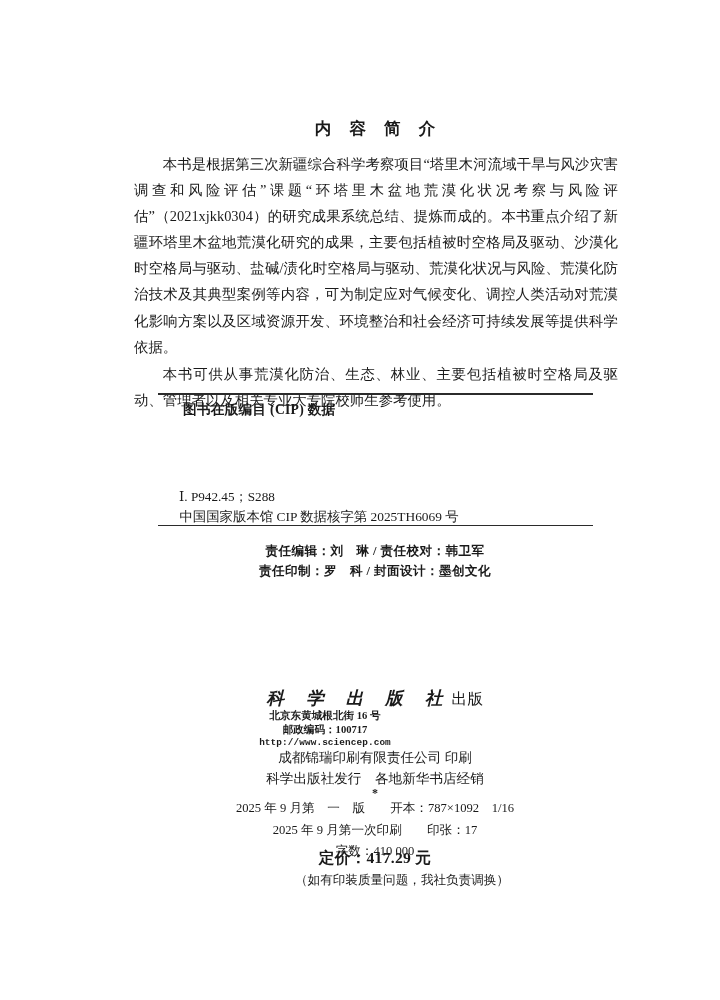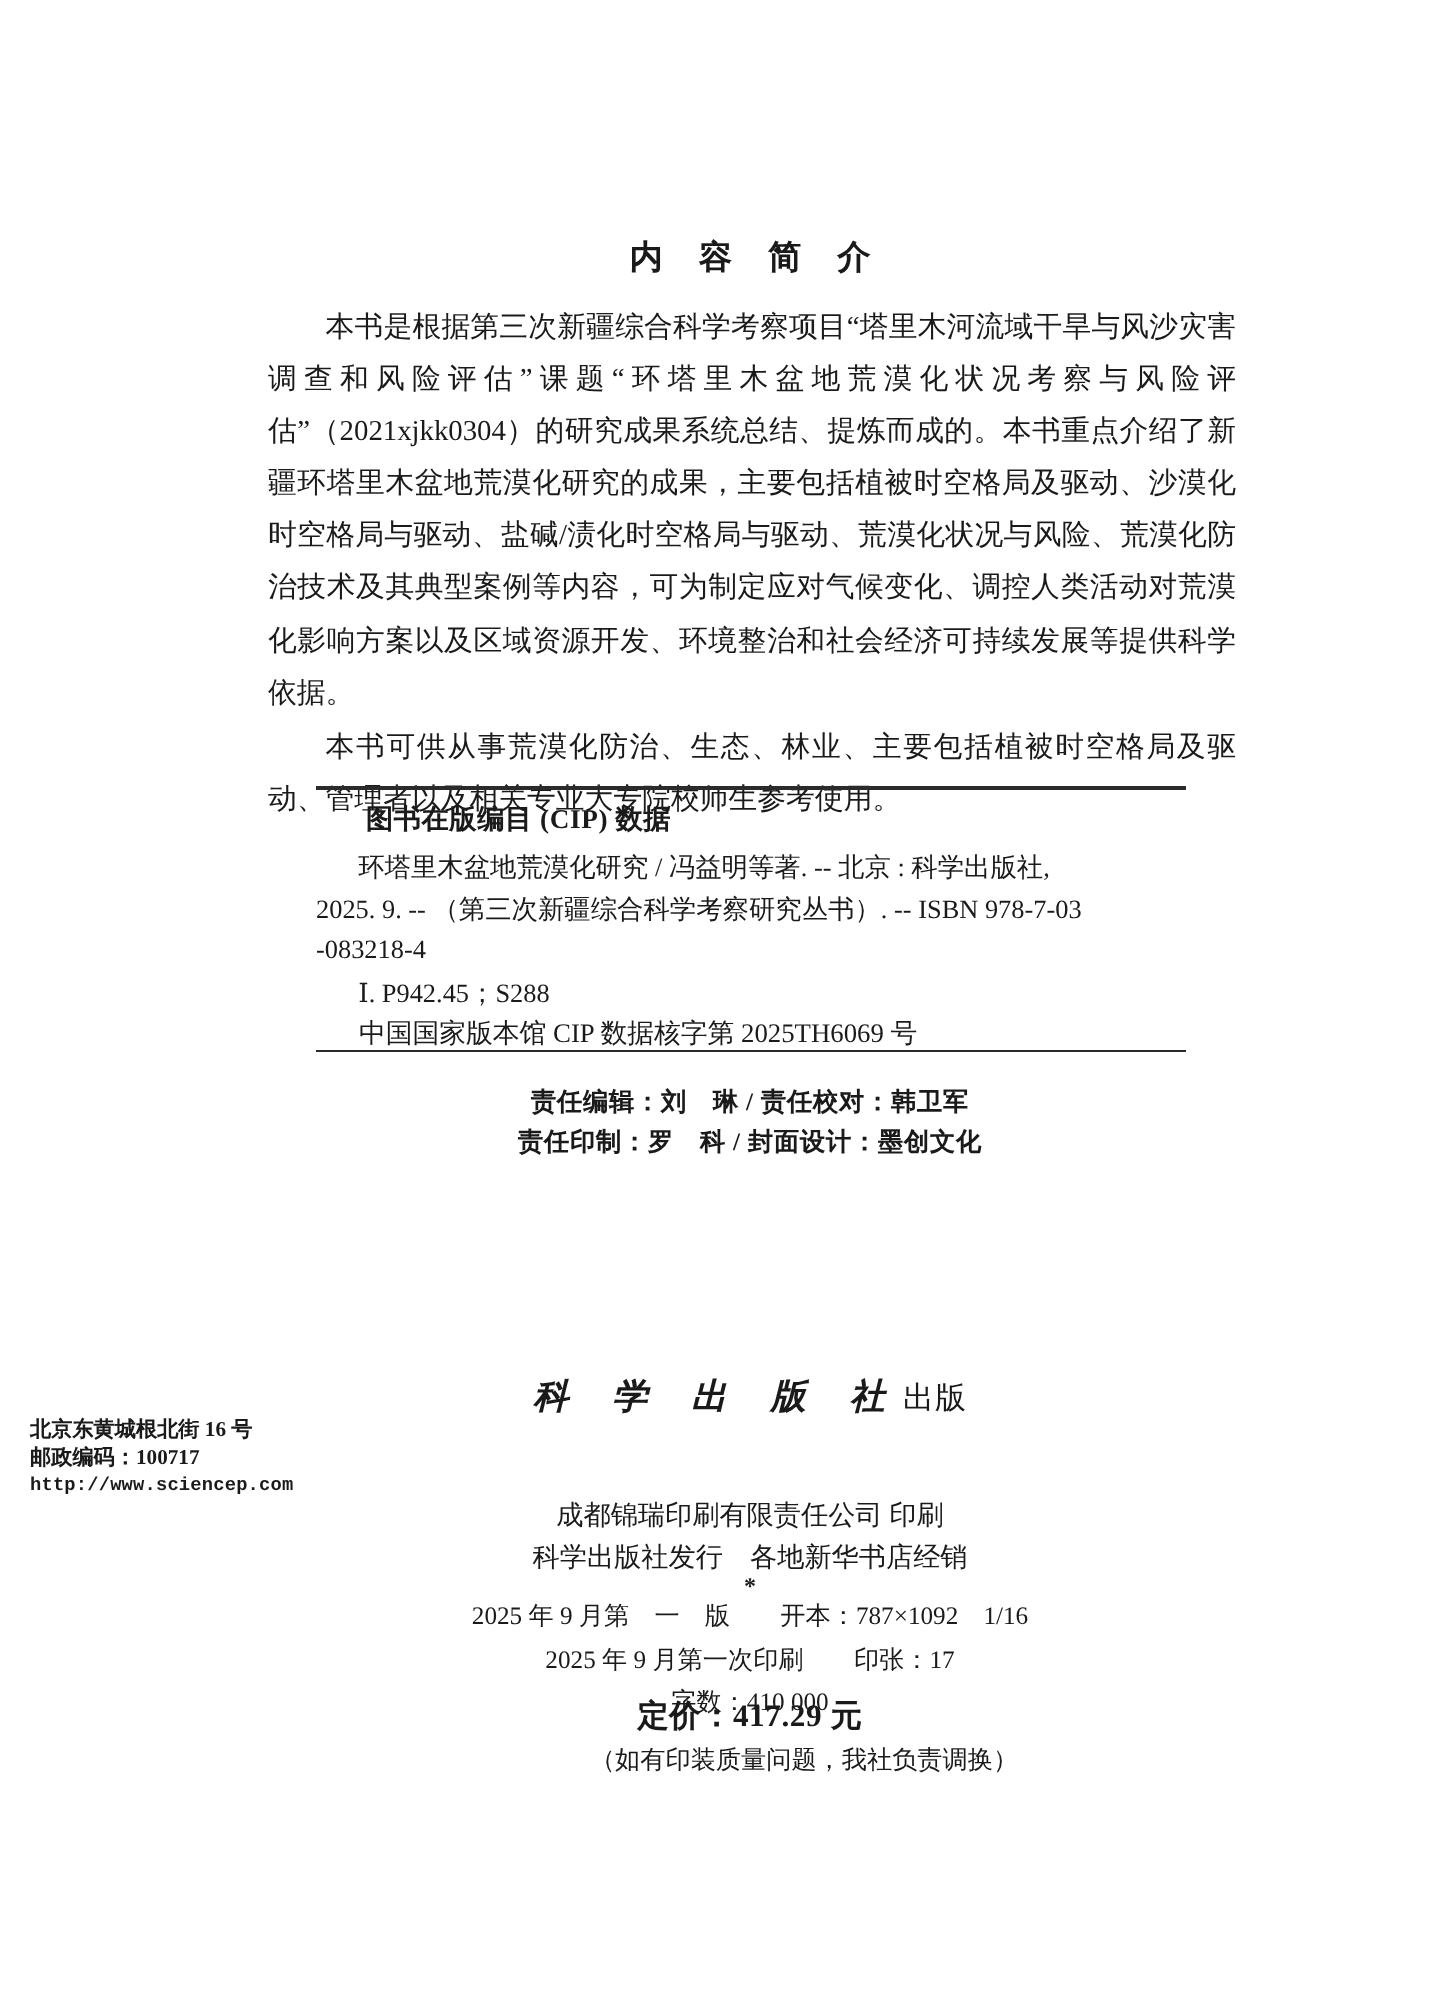--- a/index.html
+++ b/index.html
@@ -145,20 +145,21 @@
     font-size: 15.5px;
     letter-spacing: 0.5px;
     margin-left: 1px;
   }
 
   .pub-address {
     position: absolute;
     left: 0;
     top: 709px;
     width: 620px;
+    text-align: center;
     font-size: 10.6px;
     line-height: 13.5px;
     font-weight: bold;
   }
   .pub-address .url {
     font-size: 9.4px;
     font-family: Liberation Mono, monospace;
     letter-spacing: 0.1px;
   }
 
@@ -225,25 +226,20 @@
 
   <div class="summary-body">
     <p>本书是根据第三次新疆综合科学考察项目“塔里木河流域干旱与风沙灾害调查和风险评估”课题“环塔里木盆地荒漠化状况考察与风险评估”（2021xjkk0304）的研究成果系统总结、提炼而成的。本书重点介绍了新疆环塔里木盆地荒漠化研究的成果，主要包括植被时空格局及驱动、沙漠化时空格局与驱动、盐碱/渍化时空格局与驱动、荒漠化状况与风险、荒漠化防治技术及其典型案例等内容，可为制定应对气候变化、调控人类活动对荒漠化影响方案以及区域资源开发、环境整治和社会经济可持续发展等提供科学依据。</p>
     <p>本书可供从事荒漠化防治、生态、林业、主要包括植被时空格局及驱动、管理者以及相关专业大专院校师生参考使用。</p>
   </div>
 
   <div class="rule-top"></div>
 
   <div class="cip-heading">图书在版编目 (CIP) 数据</div>
 
-  <div class="cip-entry">
-    <div class="ln1">环塔里木盆地荒漠化研究 / 冯益明等著. -- 北京 : 科学出版社,</div>
-    <div>2025. 9. -- （第三次新疆综合科学考察研究丛书）. -- ISBN 978-7-03</div>
-    <div>-083218-4</div>
-  </div>
 
   <div class="cip-class">Ⅰ. P942.45；S288</div>
 
   <div class="cip-number">中国国家版本馆 CIP 数据核字第 2025TH6069 号</div>
 
   <div class="rule-bottom"></div>
 
   <div class="credits">
     <div>责任编辑：刘　琳 / 责任校对：韩卫军</div>
     <div>责任印制：罗　科 / 封面设计：墨创文化</div>

